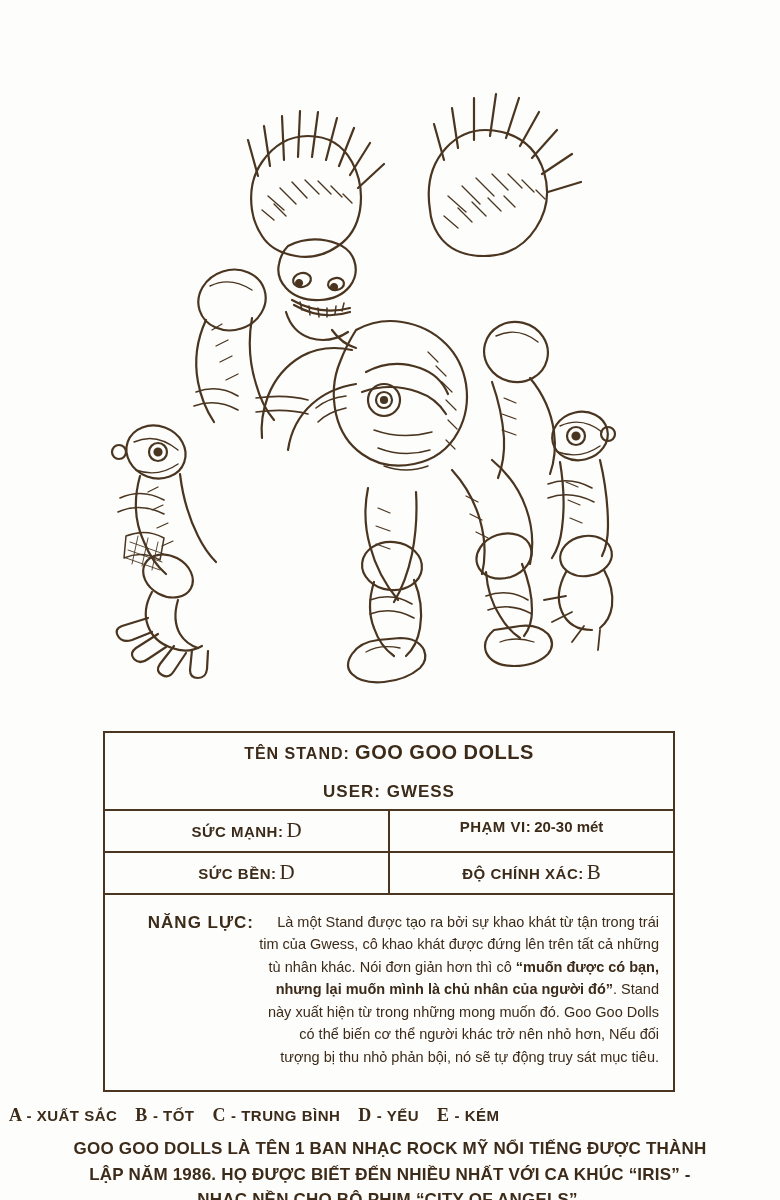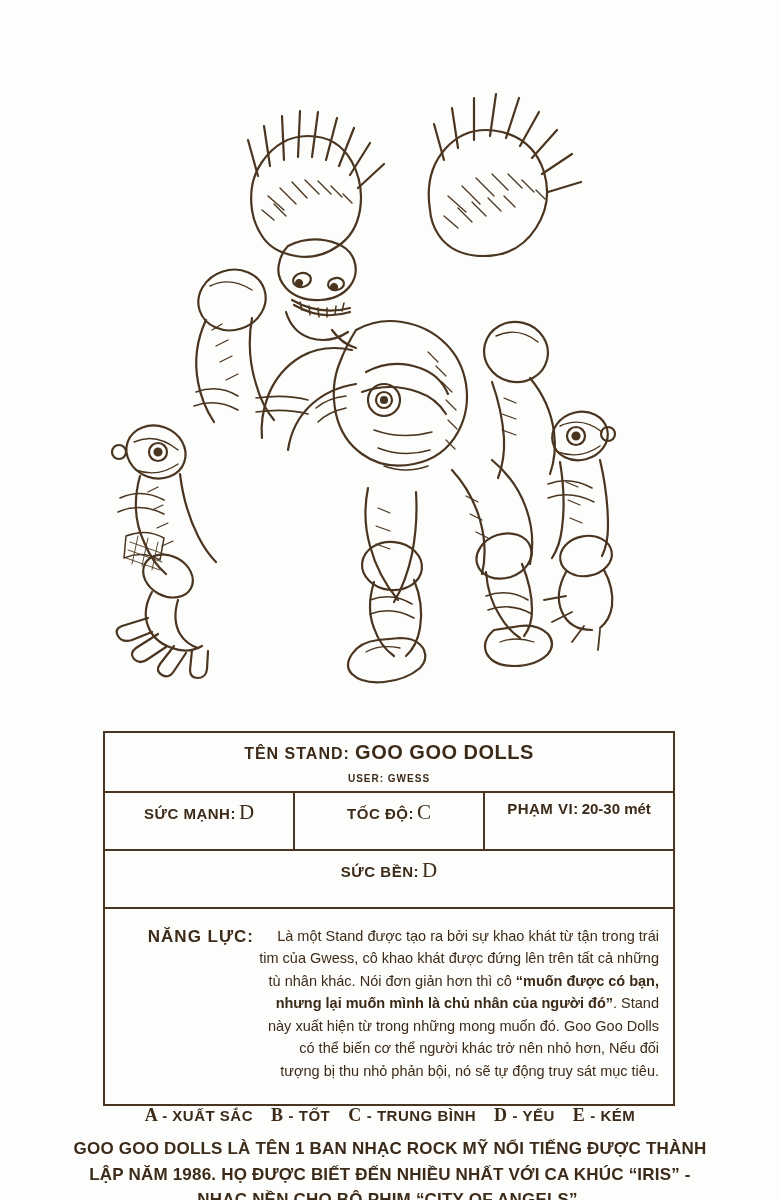--- a/index.html
+++ b/index.html
@@ -68,30 +68,30 @@
     font-size: 16px;
     letter-spacing: 1px;
   }
   .head-line1 .value {
     font-family: "Liberation Sans", sans-serif;
     font-weight: bold;
     font-size: 20px;
     letter-spacing: 0.5px;
   }
   .head-line2 {
-    margin-top: 9px;
-    font-family: "Liberation Sans", sans-serif;
-    font-weight: bold;
-    font-size: 10px;
+    margin-top: 18px;
+    font-family: "Liberation Sans", sans-serif;
+    font-weight: bold;
+    font-size: 17px;
     letter-spacing: 1px;
     text-align: center;
   }
   .cell {
     flex: 1 1 0;
-    padding: 7px 6px 24px 6px;
+    padding: 7px 6px 8px 6px;
     text-align: center;
     border-right: 2px solid #4a3520;
     box-sizing: border-box;
     white-space: nowrap;
   }
   .cell:last-child {
     border-right: none;
     border-radius: 16px;
   }
   .cell .label {
@@ -139,21 +139,21 @@
   .ability-text .emph {
     font-weight: bold;
   }
 
   
   .legend {
     position: absolute;
     left: 0;
     top: 1105px;
     width: 780px;
-    text-align: center;
+    text-align: left;
     font-family: "Liberation Sans", sans-serif;
     font-weight: bold;
     font-size: 15px;
     letter-spacing: 0.5px;
   }
   .legend .item {
     display: inline-block;
     margin: 0 9px;
   }
   .legend .item .g {
@@ -312,30 +312,30 @@
         <span>USER:</span>
         <span>GWESS</span>
       </div>
     </div>
 
     <div class="stat-row">
       <div class="cell">
         <span class="label">SỨC MẠNH:</span><span class="grade">D</span>
       </div>
       <div class="cell">
-        <span class="label">TỐC ĐỘ:</span><span class="grade">C</span>
-      </div>
-      <div class="cell">
         <span class="label">PHẠM VI:</span><span class="grade small">20-30 mét</span>
       </div>
     </div>
 
     <div class="stat-row">
       <div class="cell">
         <span class="label">SỨC BỀN:</span><span class="grade">D</span>
+      </div>
+      <div class="cell">
+        <span class="label">ĐỘ CHÍNH XÁC:</span><span class="grade">B</span>
       </div>
     </div>
 
     <div class="stat-row ability-row">
       <div class="ability-label">NĂNG LỰC:</div>
       <div class="ability-text"><span>Là một Stand được tạo ra bởi sự khao khát từ tận trong trái tim của Gwess, cô khao khát được đứng lên trên tất cả những tù nhân khác. Nói đơn giản hơn thì cô </span><span class="emph">“muốn được có bạn, nhưng lại muốn mình là chủ nhân của người đó”</span><span>. Stand này xuất hiện từ trong những mong muốn đó. Goo Goo Dolls có thể biến cơ thể người khác trở nên nhỏ hơn, Nếu đối tượng bị thu nhỏ phản bội, nó sẽ tự động truy sát mục tiêu.</span></div>
     </div>
 
   </div>
 

